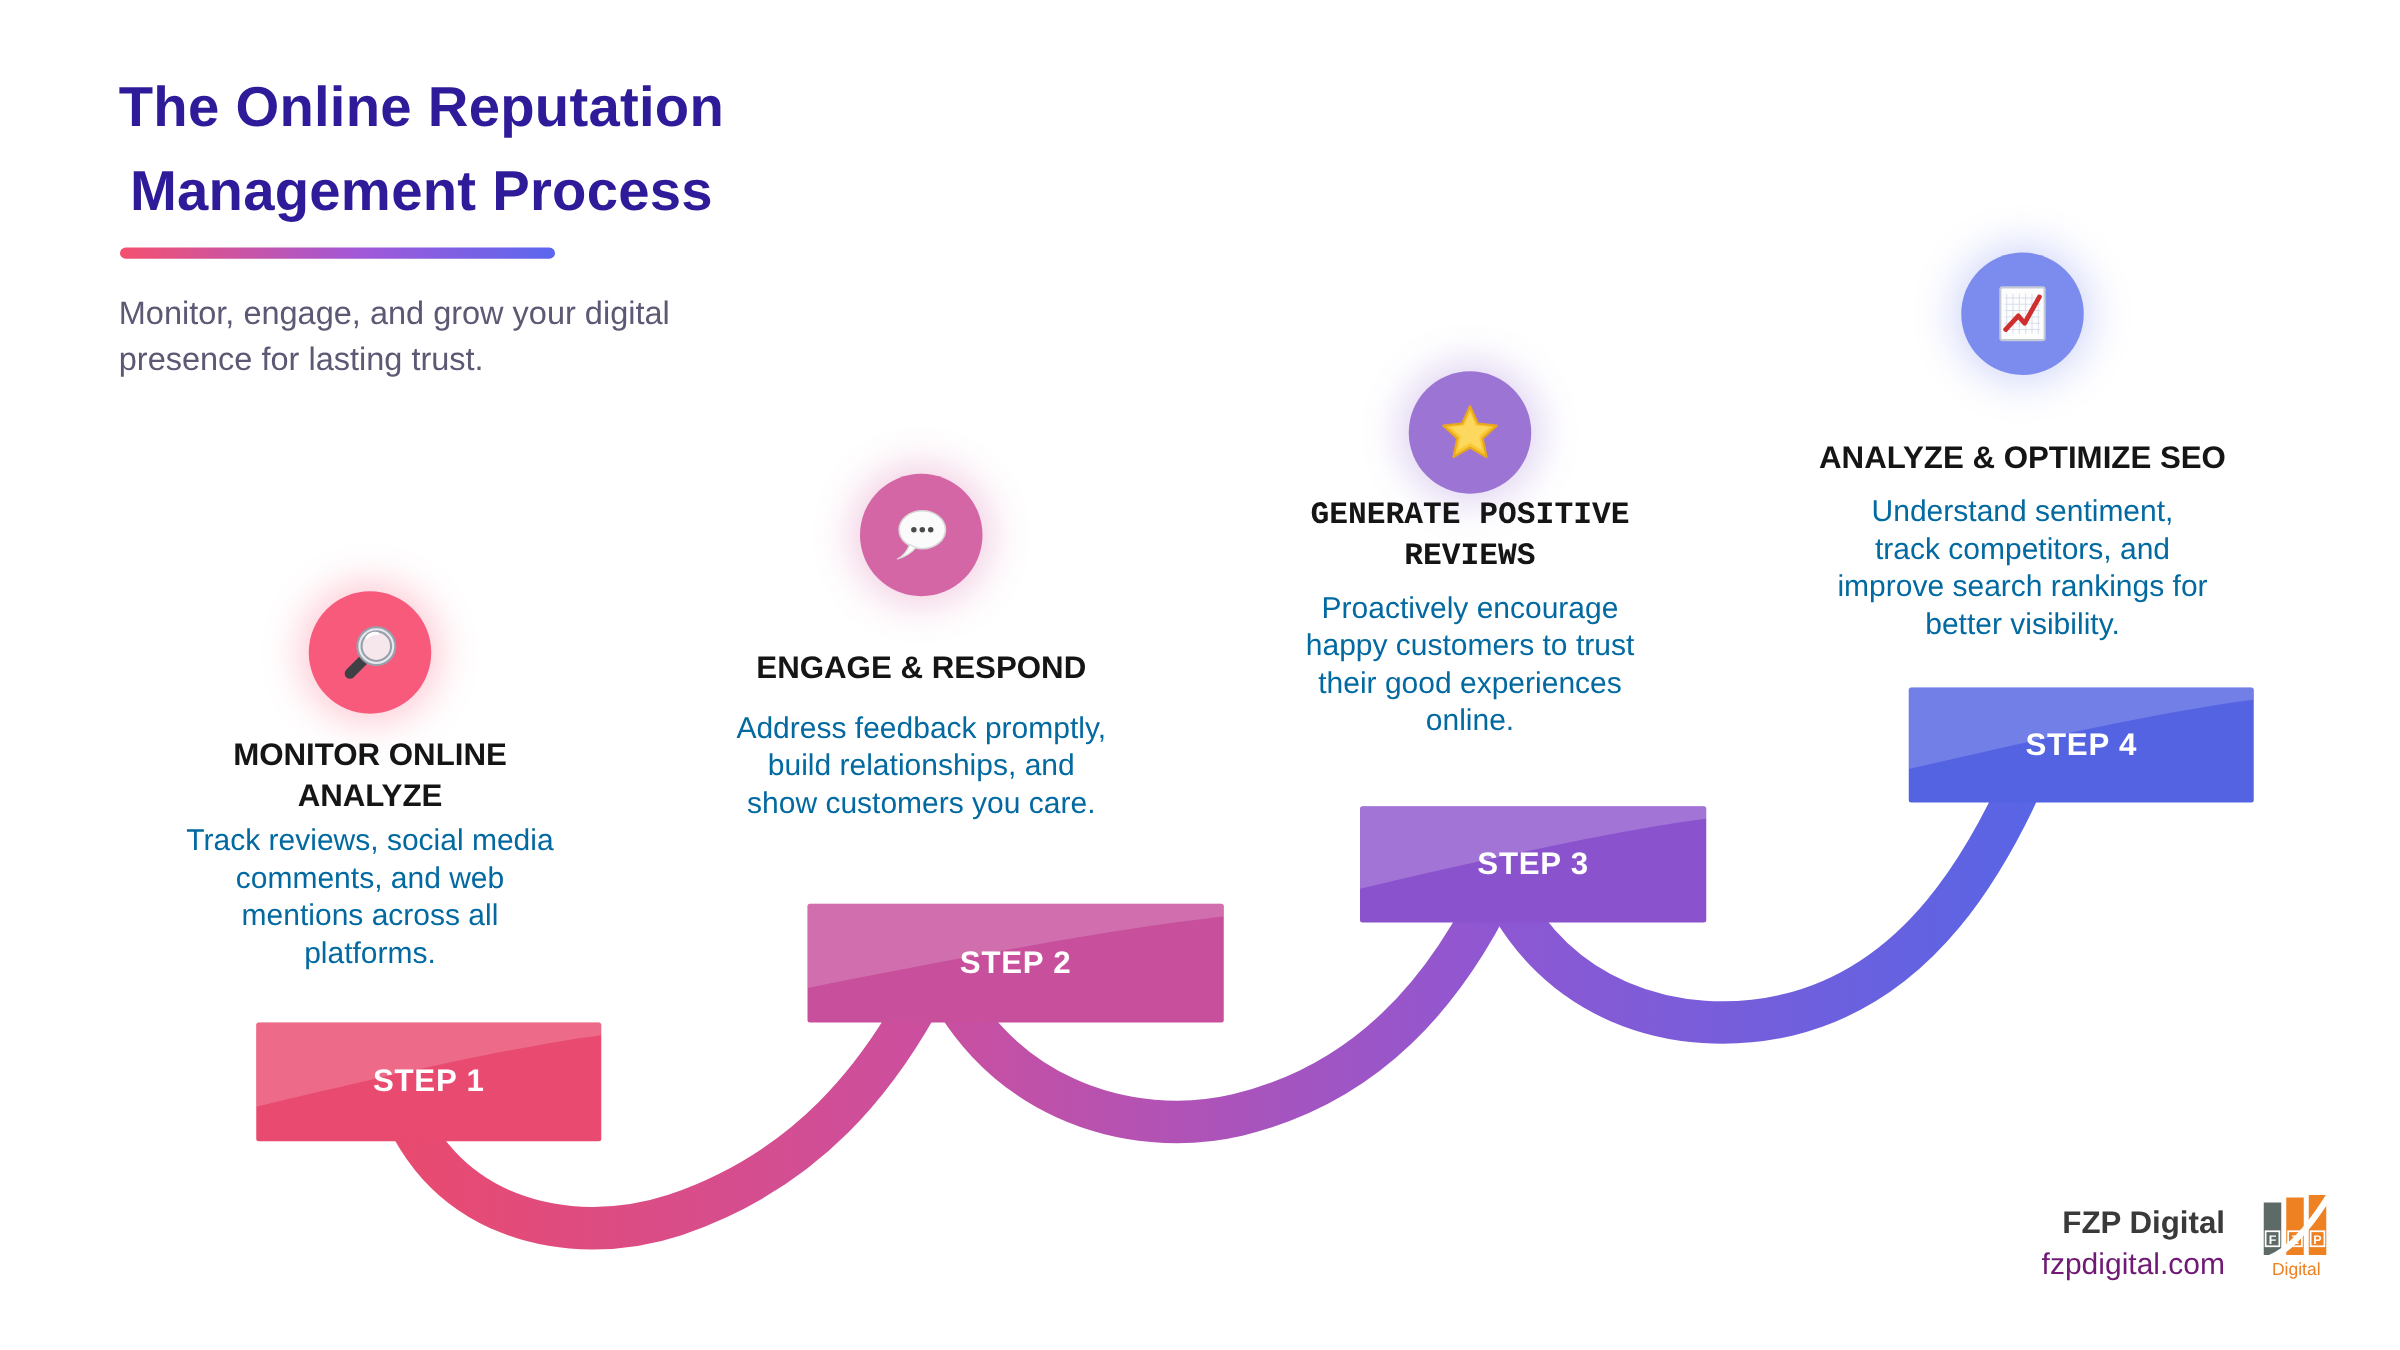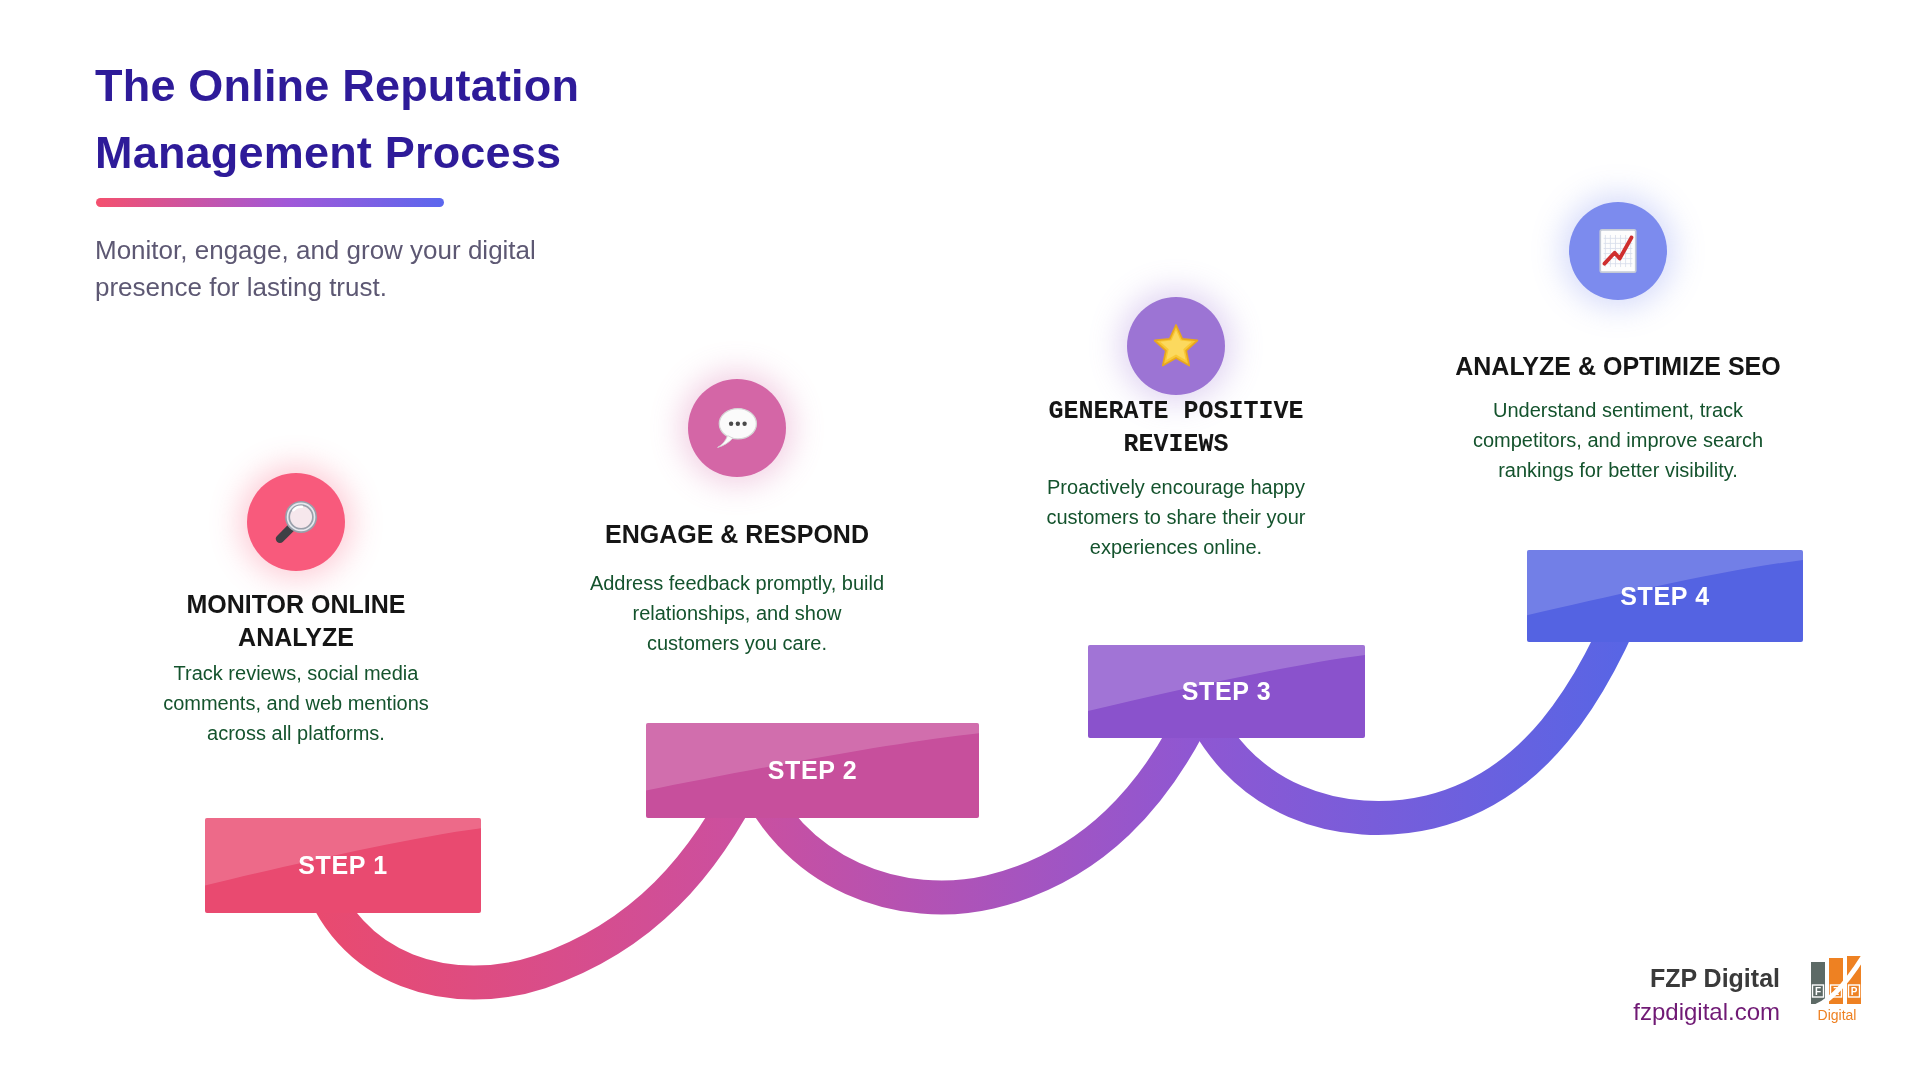--- a/index.html
+++ b/index.html
@@ -1,21 +1,21 @@
 <!DOCTYPE html>
 <html><head>
 <meta charset="utf-8">
 <style>
   html,body{margin:0;padding:0;background:#fff;}
   .canvas{position:relative;width:1920px;height:1080px;background:#ffffff;overflow:hidden;
           font-family:"Liberation Sans",sans-serif;}
 
   
   .title{position:absolute;left:95px;top:52px;font-size:45px;line-height:67px;
-         font-weight:bold;color:#2e1b99;letter-spacing:0.2px;z-index:4;}
+         font-weight:bold;color:#2e1b99;letter-spacing:0.2px;z-index:4;text-align:center;}
   .underline{position:absolute;left:96px;top:198px;width:348px;height:9px;border-radius:5px;
          background:linear-gradient(90deg,#f4506e 0%,#a158d8 55%,#5b67ee 100%);z-index:4;}
   .subtitle{position:absolute;left:95px;top:232px;width:480px;font-size:26px;line-height:37px;
          color:#5d5873;z-index:4;}
 
   
   .arcs{position:absolute;left:0;top:0;z-index:1;}
 
   
   .step{position:absolute;text-align:center;z-index:2;}
@@ -30,21 +30,21 @@
   .s2 .icon-circle{background:#d466a6;box-shadow:0 0 30px 8px rgba(212,102,166,0.30);}
   .s3 .icon-circle{background:#9c74d4;box-shadow:0 0 30px 8px rgba(156,116,212,0.30);}
   .s4 .icon-circle{background:#7c8bee;box-shadow:0 0 30px 8px rgba(124,139,238,0.30);}
 
   .step-title{font-size:25px;font-weight:bold;color:#151515;line-height:33px;margin:0 auto;}
   .s1 .step-title{margin-top:17px;max-width:250px;}
   .s2 .step-title{margin-top:41px;max-width:300px;}
   .s3 .step-title{margin-top:0;max-width:260px;font-family:Liberation Mono, monospace;}
   .s4 .step-title{margin-top:50px;max-width:340px;}
 
-  .step-desc{font-size:20px;color:#14532d;line-height:30px;margin:0 auto;}
+  .step-desc{font-size:24px;color:#0369a1;line-height:30px;margin:0 auto;}
   .s1 .step-desc{margin-top:4px;max-width:295px;}
   .s2 .step-desc{margin-top:17px;max-width:300px;}
   .s3 .step-desc{margin-top:11px;max-width:295px;}
   .s4 .step-desc{margin-top:12px;max-width:300px;}
 
   
   .banner{position:absolute;display:flex;align-items:center;justify-content:center;
           color:#fff;font-weight:bold;font-size:25px;letter-spacing:0.6px;
           z-index:3;border-radius:2px;overflow:hidden;margin-left:48px;}
   .banner .gloss{position:absolute;left:0;top:0;width:100%;height:100%;}
@@ -114,21 +114,21 @@
   </div>
 
   <div class="step s3">
     <div class="icon-circle">
       <svg width="56" height="56" viewBox="0 0 64 64">
         <polygon points="32,8 39.2,23.8 56.4,25.7 43.6,37.4 47.1,54.4 32,45.7 16.9,54.4 20.4,37.4 7.6,25.7 24.8,23.8" fill="#f9c835" stroke="#e8a71e" stroke-width="2" stroke-linejoin="round"></polygon>
         <polygon points="32,14 37.2,25.6 49.8,27 40.4,35.6 43,48 32,41.6 21,48 23.6,35.6 14.2,27 26.8,25.6" fill="#fcd95e"></polygon>
       </svg>
     </div>
     <div class="step-title">GENERATE POSITIVE REVIEWS</div>
-    <div class="step-desc">Proactively encourage happy customers to share their your experiences online.</div>
+    <div class="step-desc">Proactively encourage happy customers to trust their good experiences online.</div>
   </div>
 
   <div class="step s4">
     <div class="icon-circle">
       <svg width="54" height="54" viewBox="0 0 64 64">
         <rect x="11" y="7" width="42" height="50" rx="2" fill="#fdfdfd" stroke="#c4cad6" stroke-width="2"></rect>
         <path d="M17 13 V51 M23 13 V51 M29 13 V51 M35 13 V51 M41 13 V51 M47 13 V51
                  M15 17 H49 M15 23 H49 M15 29 H49 M15 35 H49 M15 41 H49 M15 47 H49" stroke="#d8deeb" stroke-width="1"></path>
         <polyline points="16,47 28,34 34,41 48,16" fill="none" stroke="#cf2e2e" stroke-width="4.5" stroke-linecap="round" stroke-linejoin="round"></polyline>
       </svg>

